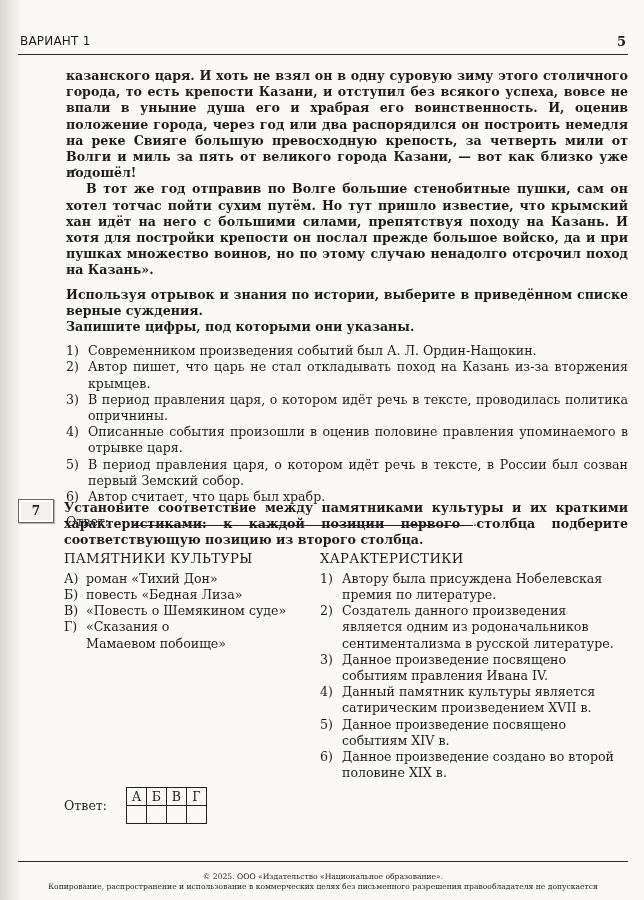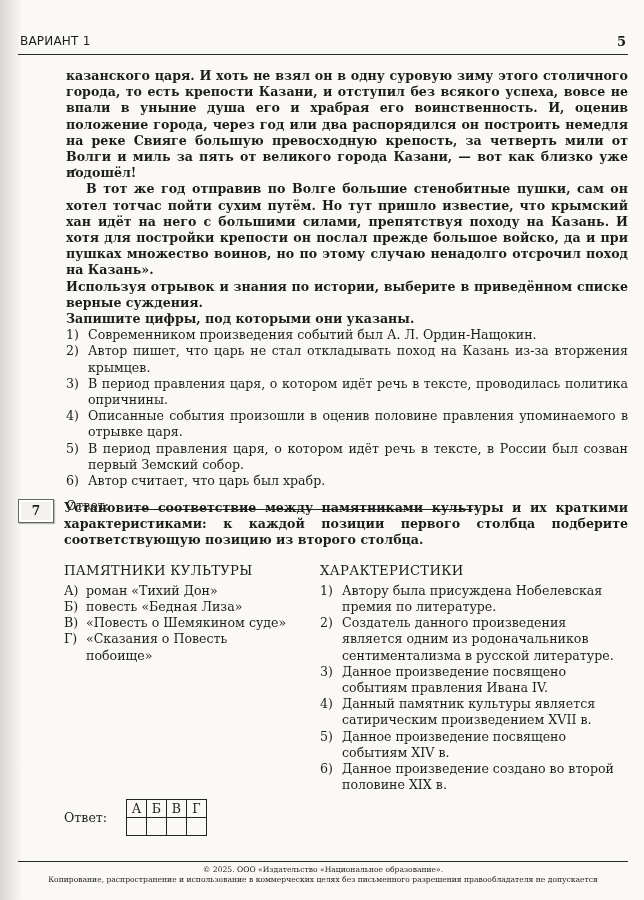--- a/index.html
+++ b/index.html
@@ -26,58 +26,58 @@
     .header .pageno {
       position: absolute; right: 2px; top: 2px;
       font-size: 13px; font-weight: bold;
     }
     .content {
       position: absolute; left: 66px; right: 16px; top: 68px;
       font-size: 12.6px; line-height: 16.2px;
     }
     .para { text-align: justify; margin: 0; font-weight: bold; }
     .indent { text-indent: 20px; }
-    .mt { }
+    .mt { margin-top: 8px; }
     .opt { display: flex; margin: 0; }
     .opt .num { width: 22px; flex: none; }
     .opt .txt { flex: 1; text-align: justify; }
     .answer-line {
       display: flex; align-items: baseline; margin-top: 8px;
     }
     .answer-line .blank {
       display: inline-block; width: 340px; border-bottom: 1px solid #222;
       margin-left: 24px; height: 12px;
     }
     .qbox {
       position: absolute; left: 18px; top: 499px; width: 34px; height: 22px;
       border: 1px solid #666; background: #f3f1ed;
       box-shadow: inset 0 0 0 2px #fff, 1px 1px 1px #bbb;
       font-size: 12px; font-weight: bold; text-align: center; line-height: 22px;
     }
     .q7 { position: absolute; left: 64px; right: 16px; top: 500px; font-size: 12.6px; line-height: 16.2px; }
-    .cols { display: flex; margin-top: 14px; }
+    .cols { display: flex; margin-top: 2px; }
     .col-left { width: 256px; }
     .col-right { flex: 1; }
     .col-head { font-size: 13.2px; margin-bottom: 4px; letter-spacing: 0.3px; }
     .lopt { display: flex; }
     .lopt .num { width: 22px; flex: none; }
     .ropt { display: flex; }
     .ropt .num { width: 22px; flex: none; }
     .instruct { margin-top: 14px; }
     .ans-table-row { display: flex; align-items: center; margin-top: 6px; }
     .ans-label { width: 62px; }
     table.ans { border-collapse: collapse; }
     table.ans td {
       border: 1px solid #222; width: 19px; height: 17px; text-align: center;
       font-size: 12.6px; padding: 0;
     }
     .footer {
       position: absolute; left: 18px; right: 16px; top: 861px;
       border-top: 1px solid #2a2a2a; text-align: center;
-      font-size: 7.6px; line-height: 10px; padding-top: 3px;
+      font-size: 7.6px; line-height: 10px; padding-top: 10px;
     }
     .mark {
       position: absolute; left: 69px; top: 170px; width: 8px; height: 2px;
       background: #555; transform: rotate(-30deg);
     }
   </style>
 </head>
 <body>
 
 <div class="page-shadow"></div>
@@ -145,21 +145,21 @@
       <div class="lopt">
         <span class="num">Б)</span>
         <span>повесть «Бедная Лиза»</span>
       </div>
       <div class="lopt">
         <span class="num">В)</span>
         <span>«Повесть о Шемякином суде»</span>
       </div>
       <div class="lopt">
         <span class="num">Г)</span>
-        <span style="width:150px">«Сказания о Повесть побоище»</span>
+        <span style="width:150px">«Сказания о Мамаевом побоище»</span>
       </div>
     </div>
     <div class="col-right">
       <div class="col-head">ХАРАКТЕРИСТИКИ</div>
       <div class="ropt">
         <span class="num">1)</span>
         <span>Автору была присуждена Нобелевская премия по литературе.</span>
       </div>
       <div class="ropt">
         <span class="num">2)</span>

